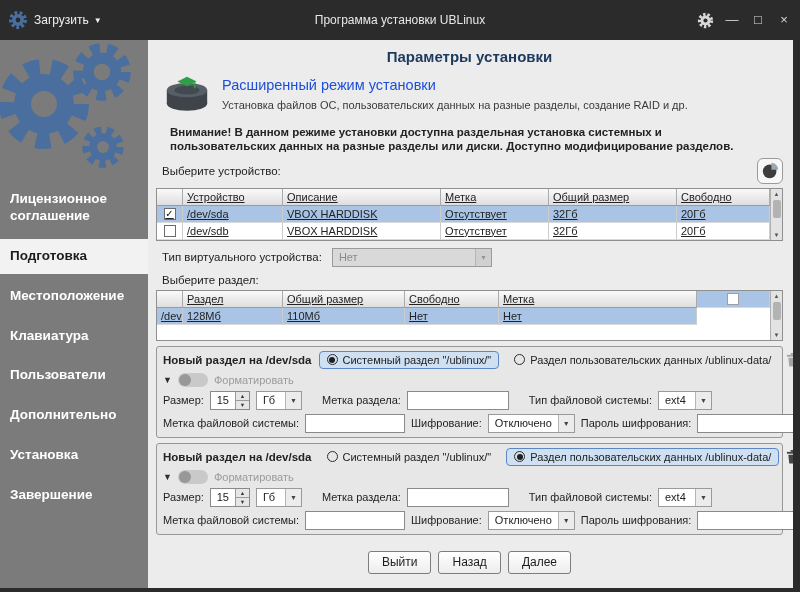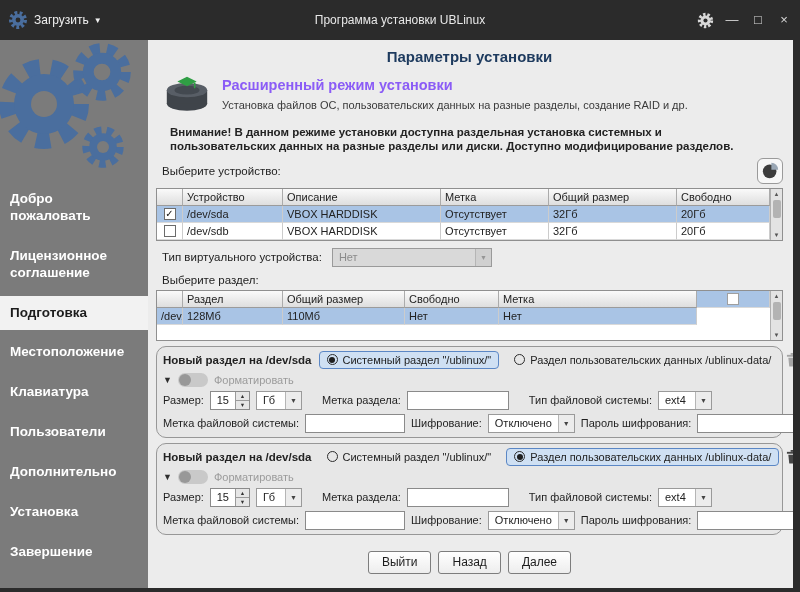--- a/index.html
+++ b/index.html
@@ -29,30 +29,30 @@
   .g2 { right:14px; top:0px; width:64px; height:64px; }
   .g3 { right:22px; top:84px; width:46px; height:46px; }
   .nav { display:flex; flex-direction:column; }
   .nav-item { color:#ffffff; font-weight:bold; font-size:13.5px; line-height:1.25; padding:9px 16px 9px 10px; margin-bottom:5px; cursor:pointer; }
   .nav-item.active { background:#f2f2f2; color:#1c1c1c; }
 
   
   .page-title { text-align:center; font-weight:bold; font-size:15px; color:#1d3a5e; margin-top:4px; }
   .mode-header { display:flex; align-items:flex-start; gap:10px; margin:8px 0 0 8px; }
   .mode-texts { padding-top:4px; }
-  .mode-title { font-weight:bold; font-size:14.5px; color:#8b5cf6; }
+  .mode-title { font-weight:normal; font-size:14.5px; color:#1d4ed8; }
   .mode-sub { font-size:11px; color:#3a3a3a; margin-top:6px; }
   .warning { margin:10px 0 0 16px; width:600px; font-size:11.5px; font-weight:600; color:#222; line-height:1.25; }
   .label-row { display:flex; justify-content:space-between; align-items:center; margin:4px 2px 2px 8px;gap:44px; }
   .section-label { font-size:11.5px; color:#222; }
   .pie-btn { width:26px; height:26px; border:1px solid #9a9a9a; border-radius:6px; background:#f7f7f7; display:flex; align-items:center; justify-content:center; cursor:pointer; }
 
   
   .table-wrap { display:flex; border:1px solid #8f8f8f; background:#ffffff; margin:2px 2px 0 2px; }
-  .tgrid { flex:1; display:grid; align-content:start; }
+  .tgrid { flex:1; display:grid; align-content:start;text-decoration:underline; }
   .dev-grid { grid-template-columns:26px 100px 158px 108px 128px 1fr; }
   .part-grid { grid-template-columns:26px 100px 122px 94px 198px 1fr; }
   .th { background:linear-gradient(#fafafa,#dedede); border-right:1px solid #ababab; border-bottom:1px solid #9b9b9b; font-size:11px; padding:2px 4px; white-space:nowrap; overflow:hidden; }
   .td { font-size:11px; padding:2px 4px; border-right:1px solid #cccccc; border-bottom:1px solid #d9d9d9; white-space:nowrap; overflow:hidden; display:flex; align-items:center; }
   .row-sel { background:#a9c4e5; }
   .checkbox { width:12px; height:12px; border:1px solid #6b6b6b; background:#ffffff; font-size:10px; line-height:10px; text-align:center; color:#111; margin:0 auto; cursor:pointer; }
   .checkbox.dim { border-color:#9f9f9f; }
   .empty-strip { height:15px; background:#ffffff; }
   .scrollbar { width:12px; background:#e3e3e3; border-left:1px solid #b0b0b0; display:flex; flex-direction:column; align-items:center; cursor:pointer; }
   .sb-arrow { font-size:6px; color:#555; line-height:10px; height:10px; }
@@ -67,21 +67,21 @@
   .combo.disabled { background:#d9d9d9; color:#8b8b8b; }
   .combo.disabled .arr { background:#d0d0d0; color:#969696; }
   .txt-input { height:19px; border:1px solid #8a8a8a; background:#ffffff; font-size:11px; padding:0 4px; font-family:inherit; }
   .spinner { display:flex; height:19px; border:1px solid #8a8a8a; background:#ffffff; }
   .spin-val { width:24px; font-size:11px; display:flex; align-items:center; justify-content:center; }
   .spin-btns { width:14px; border-left:1px solid #9a9a9a; display:flex; flex-direction:column; }
   .spin-btns span { flex:1; font-size:5.5px; color:#333; display:flex; align-items:center; justify-content:center; background:#e6e6e6; cursor:pointer; }
   .spin-btns span:first-child { border-bottom:1px solid #9a9a9a; }
 
   
-  .panel { border:1px solid #979797; border-radius:10px; background:#e7e7e7; margin:5px 2px 0 2px; padding:3px 6px 4px 6px; }
+  .panel { border:1px solid #979797; border-radius:3px; background:#e7e7e7; margin:5px 2px 0 2px; padding:3px 6px 4px 6px; }
   .panel-head { display:flex; align-items:center; gap:7px; }
   .panel-title { font-weight:bold; font-size:11.5px; white-space:nowrap; }
   .radio-opt { display:flex; align-items:center; gap:5px; font-size:11px; padding:2px 7px; border:1px solid transparent; border-radius:4px; white-space:nowrap; cursor:pointer; }
   .radio-opt.selected { background:#cfe0f3; border-color:#5b87c5; }
   .radio-c { width:11px; height:11px; border:1.5px solid #2c2c2c; border-radius:50%; position:relative; flex:0 0 auto; }
   .radio-c.filled::after { content:""; position:absolute; inset:1.5px; background:#1f1f1f; border-radius:50%; }
   .icon-btn { width:20px; height:20px; margin-left:auto; display:flex; align-items:center; justify-content:center; background:transparent; border:none; cursor:pointer; }
   .toggle-row { display:flex; align-items:center; gap:6px; margin:3px 0 2px 0; }
   .collapse { font-size:9px; color:#2e2e2e; cursor:pointer; }
   .toggle { width:30px; height:14px; border-radius:7px; background:#c9c9c9; position:relative; flex:0 0 auto; cursor:pointer; }
@@ -139,21 +139,20 @@
           <circle cx="50" cy="50" r="30" fill="#4a6e9e"></circle>
           <circle cx="50" cy="50" r="13" fill="#7b7b7b"></circle>
         </svg>
         <svg class="g3" viewBox="0 0 100 100">
           <circle cx="50" cy="50" r="36" fill="none" stroke="#4a6e9e" stroke-width="18" stroke-dasharray="14 11.2"></circle>
           <circle cx="50" cy="50" r="30" fill="#4a6e9e"></circle>
           <circle cx="50" cy="50" r="13" fill="#7b7b7b"></circle>
         </svg>
       </div>
       <div class="nav">
-        <div class="nav-item">Добро пожаловать</div>
         <div class="nav-item">Лицензионное соглашение</div>
         <div class="nav-item active">Подготовка</div>
         <div class="nav-item">Местоположение</div>
         <div class="nav-item">Клавиатура</div>
         <div class="nav-item">Пользователи</div>
         <div class="nav-item">Дополнительно</div>
         <div class="nav-item">Установка</div>
         <div class="nav-item">Завершение</div>
       </div>
     </div>

